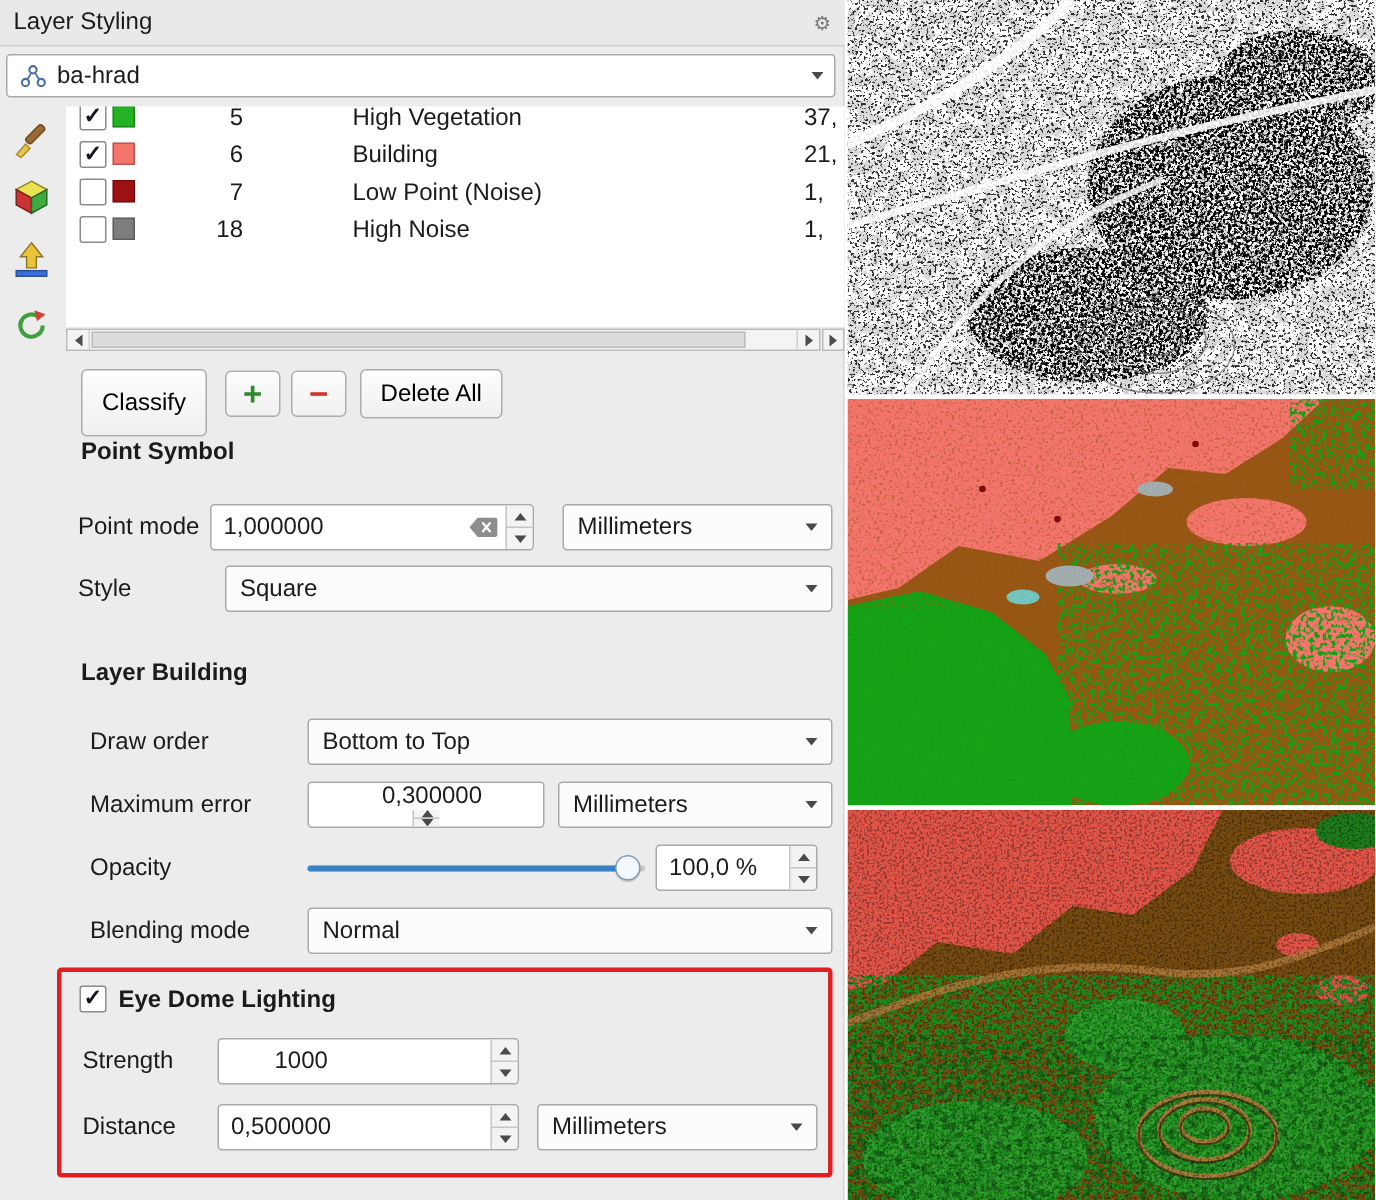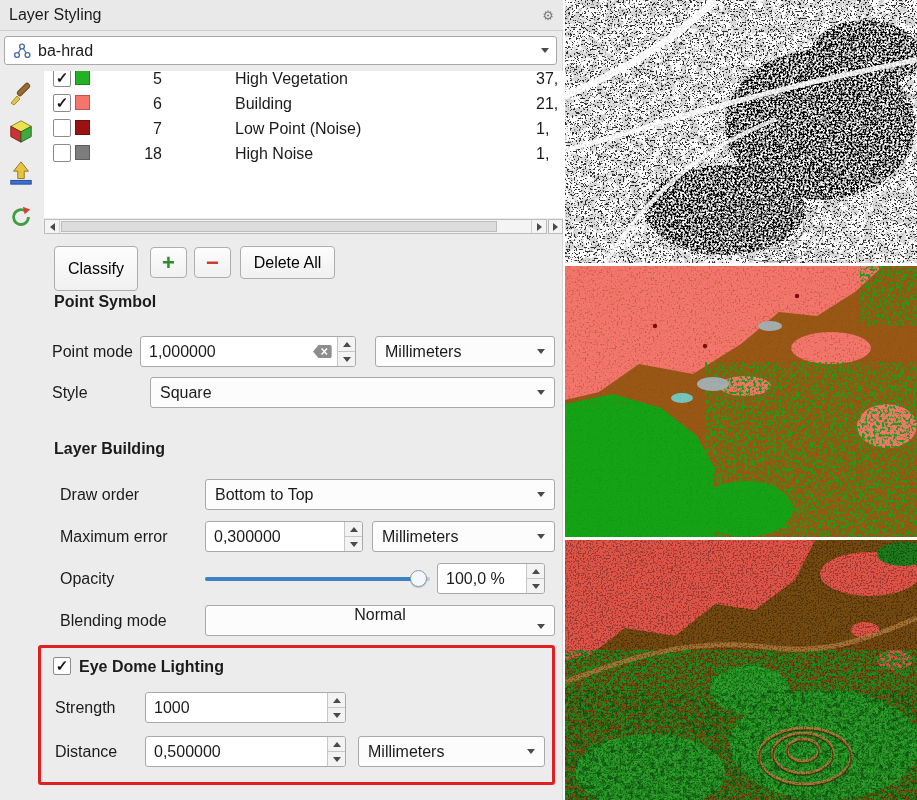--- a/index.html
+++ b/index.html
@@ -56,32 +56,32 @@
   .lbl-blending{left:60px;top:605px;}
 
   .spinbox{position:absolute;height:31px;background:#fff;border:1px solid #a9a9a9;border-radius:3px;display:flex;align-items:center;overflow:hidden;}
   .spin-value{padding-left:8px;font-size:16px;flex:1;white-space:nowrap;}
   .spin-col{width:18px;height:100%;border-left:1px solid #c6c6c6;display:flex;flex-direction:column;background:#f3f3f3;}
   .spin-cell{flex:1;display:flex;align-items:center;justify-content:center;}
   .spin-cell + .spin-cell{border-top:1px solid #c6c6c6;}
   .clear-btn{display:flex;align-items:center;margin-right:5px;}
 
   .spin-pointsize{left:140px;top:336px;width:216px;}
-  .spin-maxerror{left:205px;top:521px;width:158px;}
+  .spin-maxerror{left:205px;top:521px;width:158px;flex-direction:column;}
   .spin-opacity{left:437px;top:563px;width:108px;}
-  .spin-strength{left:145px;top:692px;width:201px;}
+  .spin-strength{left:145px;top:692px;width:201px;padding-left:29px;}
   .spin-distance{left:145px;top:736px;width:201px;}
 
   .combo{position:absolute;height:31px;background:#fcfcfc;border:1px solid #a9a9a9;border-radius:3px;display:flex;align-items:center;padding:0 9px;font-size:16px;}
   .combo .tri{margin-left:auto;}
   .combo-pointsize-unit{left:375px;top:336px;width:180px;}
   .combo-style{left:150px;top:377px;width:405px;}
   .combo-draworder{left:205px;top:479px;width:350px;}
   .combo-maxerror-unit{left:372px;top:521px;width:183px;}
-  .combo-blending{left:205px;top:605px;width:350px;flex-direction:column;}
+  .combo-blending{left:205px;top:605px;width:350px;}
   .combo-distance-unit{left:358px;top:736px;width:187px;}
 
   .slider{position:absolute;left:205px;top:563px;width:225px;height:31px;}
   .slider .track{position:absolute;left:0;right:0;top:14px;height:4px;background:#c9c9c9;border-radius:2px;}
   .slider .fill{position:absolute;left:0;top:14px;height:4px;border-radius:2px;}
   .slider .handle{position:absolute;top:7px;width:17px;height:17px;border-radius:50%;background:#f4f8fc;border:1px solid #7f9db9;margin-left:-9px;box-shadow:0 1px 1px rgba(0,0,0,.2);}
 
   .edl-box{position:absolute;left:38px;top:645px;width:517px;height:140px;border:3px solid #e02020;border-radius:3px;}
   .edl-chk{position:absolute;left:53px;top:657px;}
   .lbl-edl{left:79px;top:651px;font-weight:bold;}

